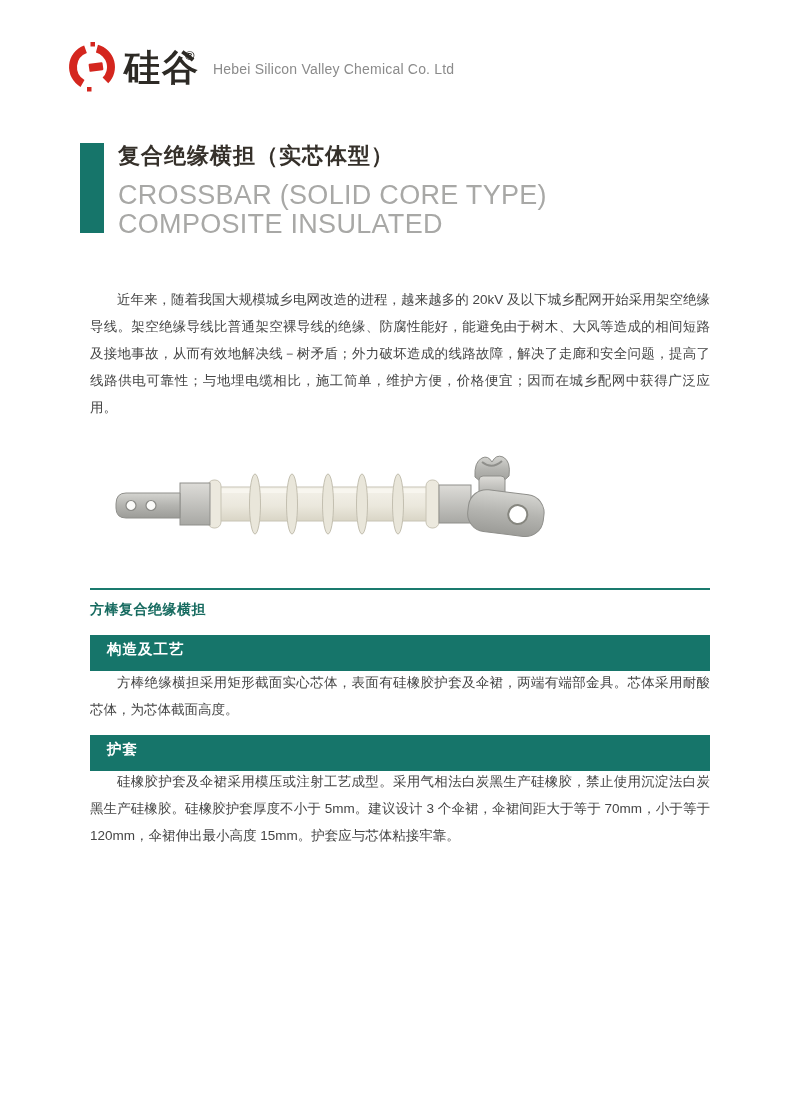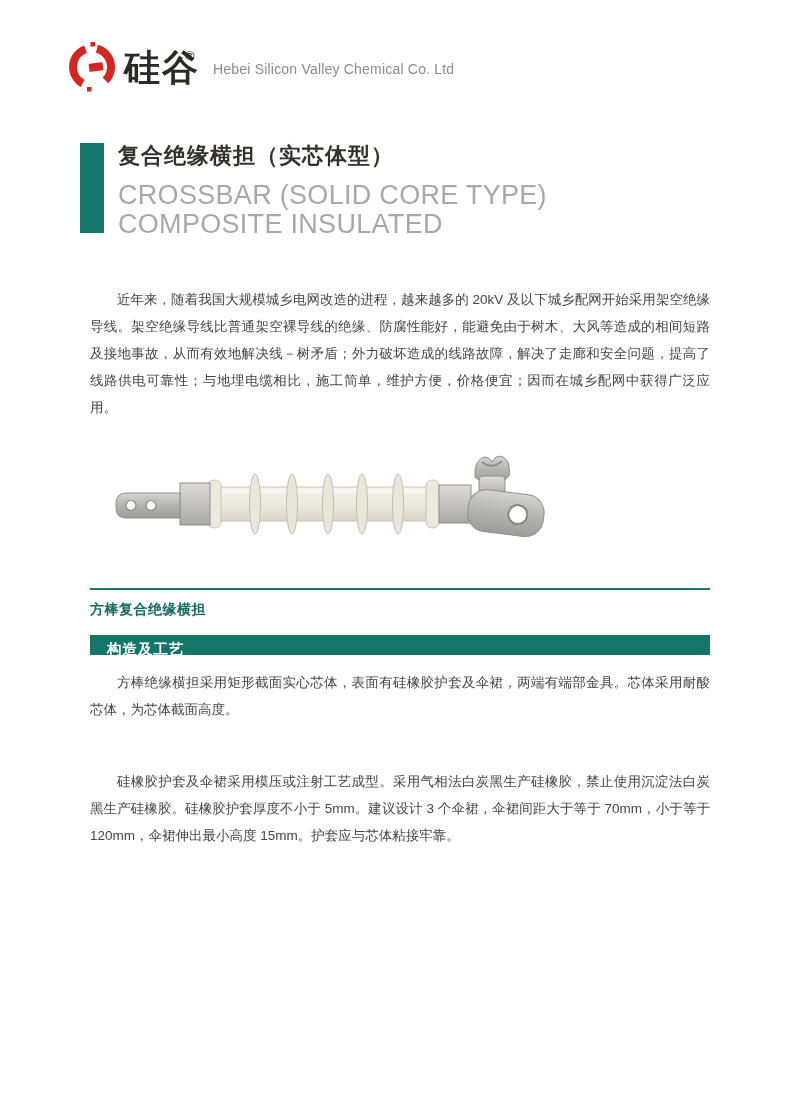--- a/index.html
+++ b/index.html
@@ -22,21 +22,21 @@
   
   .para{position:absolute;left:90px;width:620px;font-size:13.5px;line-height:27px;
     color:#454545;text-align:justify;text-indent:2em;margin:0;}
   .intro{top:286px;}
   
   .figure{position:absolute;left:110px;top:450px;width:450px;height:95px;}
   
   .divider{position:absolute;left:90px;top:588px;width:620px;height:2px;background:#1a7a6e;}
   .section-heading{position:absolute;left:90px;top:601px;font-size:14px;font-weight:bold;
     color:#176b60;letter-spacing:.5px;}
-  .section-bar{position:absolute;left:90px;width:620px;height:20px;background:#16756a;}
+  .section-bar{position:absolute;left:90px;width:620px;height:36px;background:#16756a;}
   .section-bar span{display:block;padding-left:17px;font-size:14.5px;font-weight:bold;
     color:#ffffff;line-height:28px;letter-spacing:1px;}
   .bar-1{top:635px;}
   .bar-2{top:735px;}
   .bar-3{top:847px;}
   .para-1{top:669px;}
   .para-2{top:768px;}
   .para-3{top:882px;}
 </style>
 </head>
@@ -127,16 +127,19 @@
   </div>
 
   <div class="divider"></div>
   <div class="section-heading">方棒复合绝缘横担</div>
 
   <div class="section-bar bar-1">
     <span>构造及工艺</span>
   </div>
   <p class="para para-1">方棒绝缘横担采用矩形截面实心芯体，表面有硅橡胶护套及伞裙，两端有端部金具。芯体采用耐酸芯体，为芯体截面高度。</p>
 
+  <div class="section-bar bar-2">
+    <span>护套</span>
+  </div>
   <p class="para para-2">硅橡胶护套及伞裙采用模压或注射工艺成型。采用气相法白炭黑生产硅橡胶，禁止使用沉淀法白炭黑生产硅橡胶。硅橡胶护套厚度不小于 5mm。建议设计 3 个伞裙，伞裙间距大于等于 70mm，小于等于 120mm，伞裙伸出最小高度 15mm。护套应与芯体粘接牢靠。</p>
 
 
 </div>
 
 </body></html>

